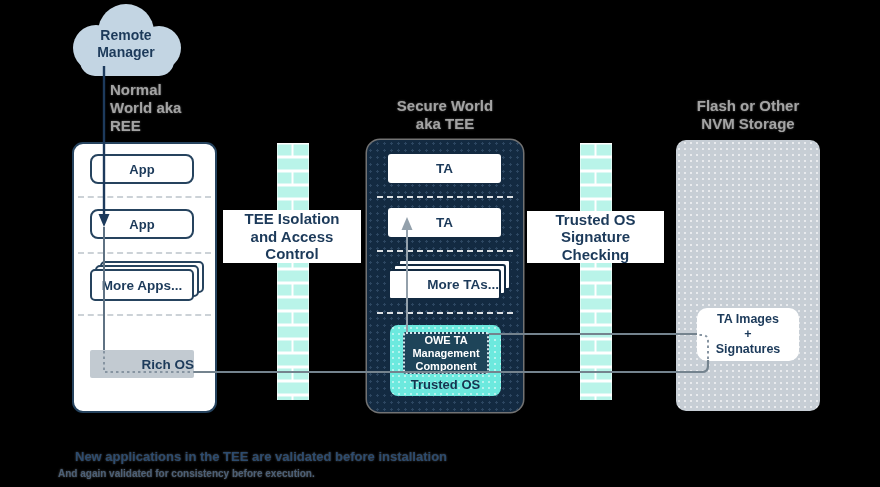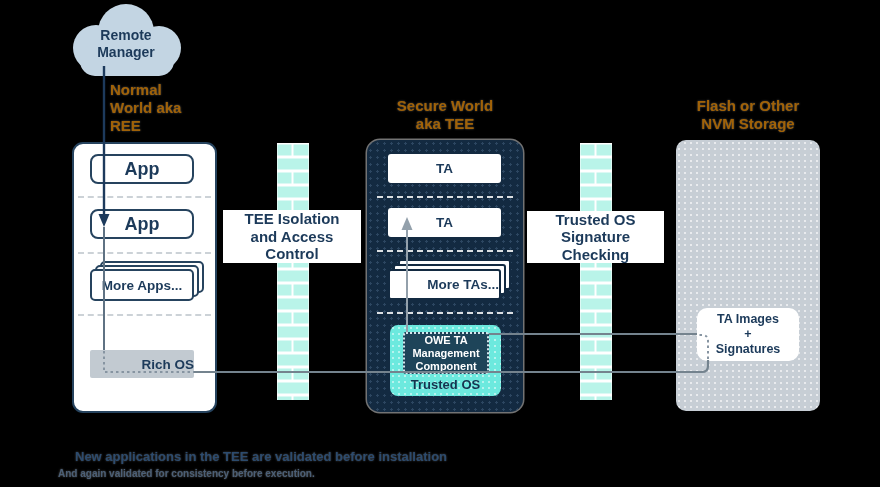--- a/index.html
+++ b/index.html
@@ -4,27 +4,27 @@
 <style>
   html,body{margin:0;padding:0;background:#000;}
   #stage{
     position:relative;width:880px;height:487px;background:#000;overflow:hidden;
     font-family:"Liberation Sans",sans-serif;color:#1c3a5a;
   }
   .abs{position:absolute;box-sizing:border-box;}
   .center{display:flex;align-items:center;justify-content:center;text-align:center;}
   .col{flex-direction:column;align-items:center;}
   .navy{color:#1c3a5a;}
-  .title{font-size:15px;font-weight:700;line-height:18px;color:#a16207;
+  .title{font-size:15px;font-weight:700;line-height:18px;color:#a3a3a3;
          text-shadow:0 0 2px rgba(255,255,255,.35);}
   
   .nw-box{left:72px;top:142px;width:145px;height:271px;background:#fff;
           border:2px solid #26435e;border-radius:11px;z-index:2;}
   .app{width:104px;height:30px;background:#fff;border:2px solid #26435e;border-radius:8px;
-       font-size:18px;font-weight:600;z-index:3;}
+       font-size:13px;font-weight:600;z-index:3;}
   .dash-nw{width:133px;border-top:2px dashed #ccd2d7;z-index:3;}
   .stack-nw{width:104px;height:32px;background:#fff;border:2px solid #26435e;border-radius:5px;z-index:3;}
   .richos{left:90px;top:350px;width:104px;height:28px;background:#c2cad1;border-radius:2px;
           font-size:13.5px;font-weight:600;z-index:3;justify-content:flex-end;}
   
   .wall{z-index:1;}
   .wall-label{background:#fff;font-size:15px;font-weight:700;line-height:17.5px;z-index:5;}
   
   .sw-box{left:367px;top:140px;width:156px;height:272px;background:#132a41;border-radius:13px;
           box-shadow:0 0 0 1.5px rgba(255,255,255,.45);z-index:2;

